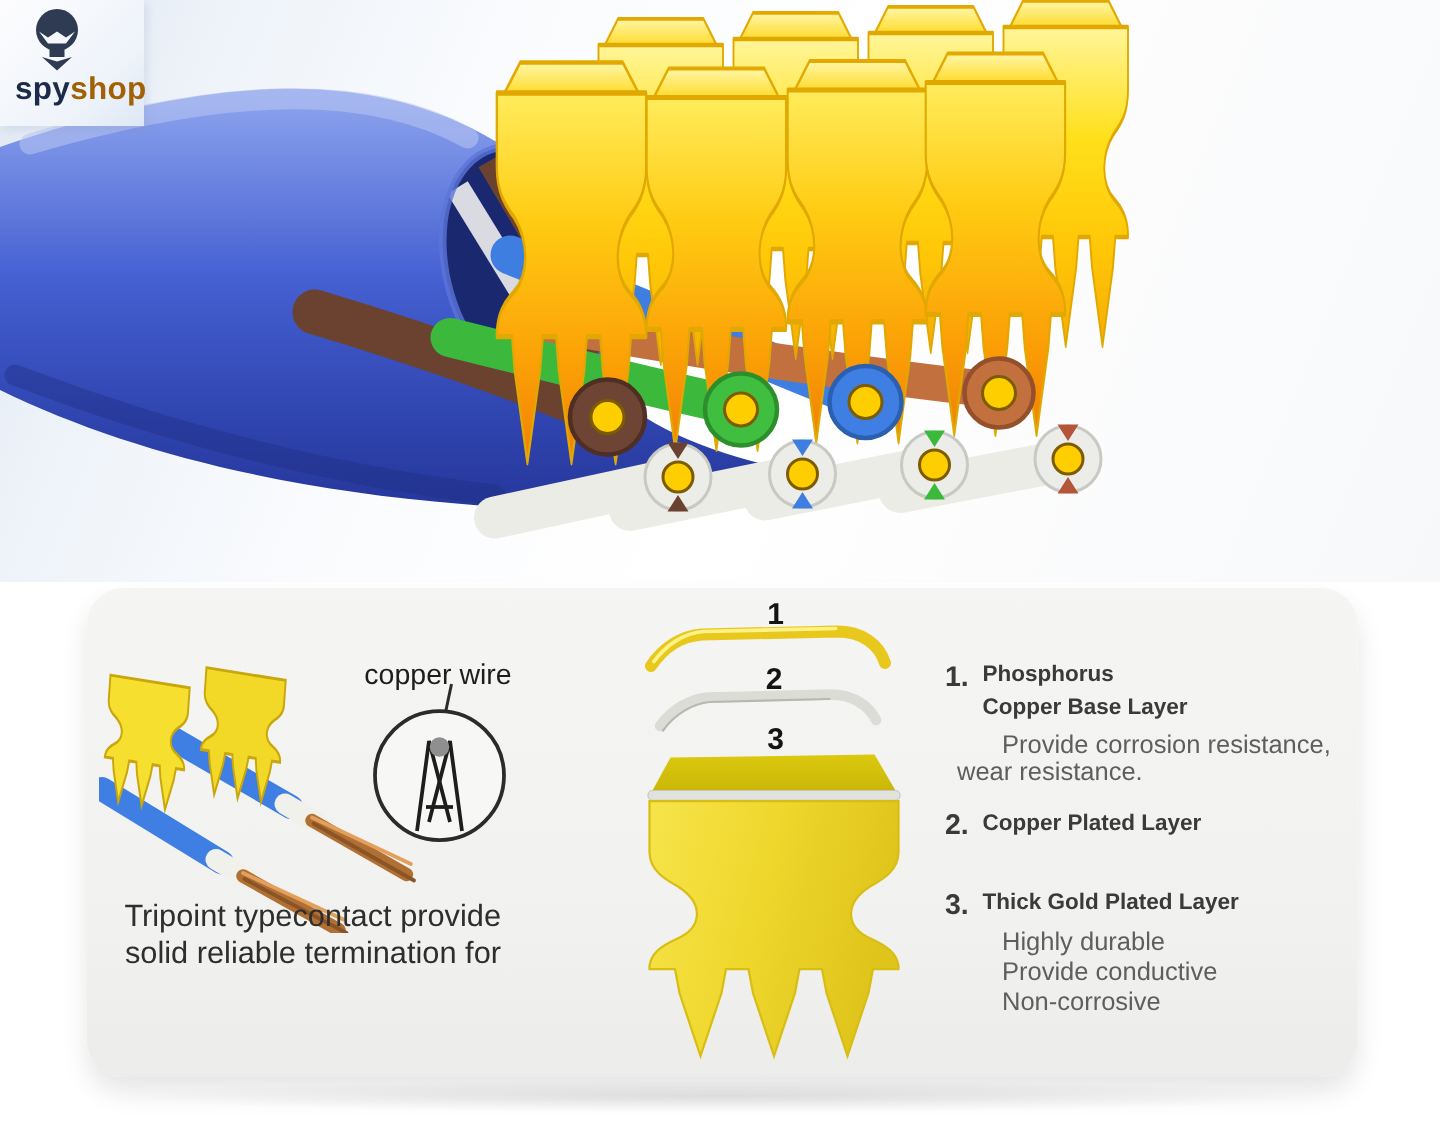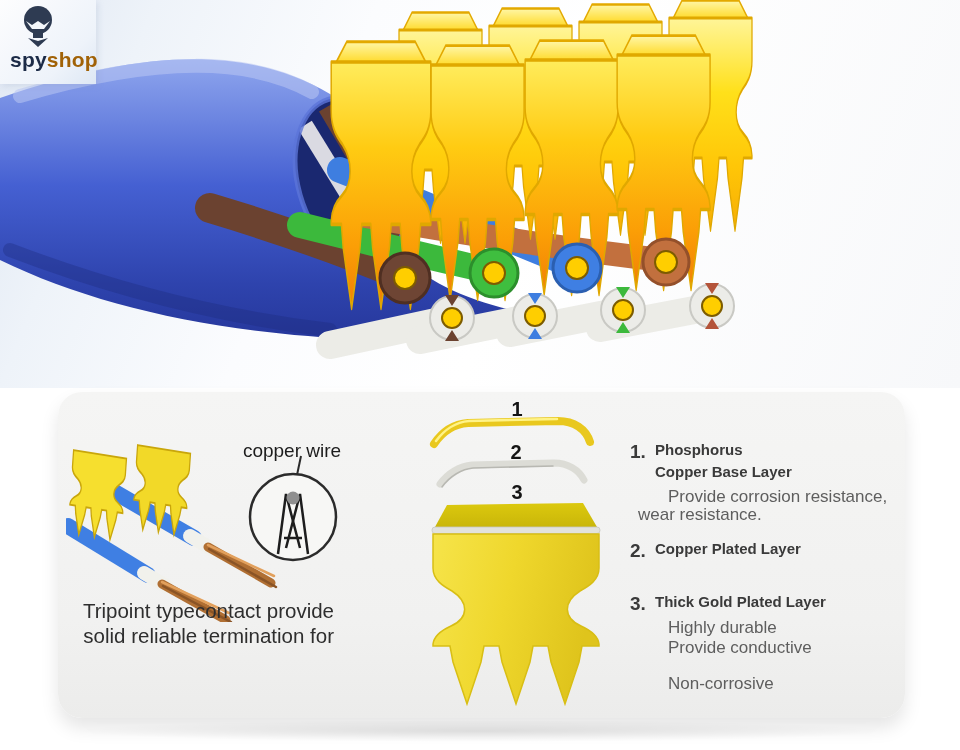--- a/index.html
+++ b/index.html
@@ -266,18 +266,18 @@
       <div class="ldesc" style="left:610px;top:95px">Provide corrosion resistance,</div>
       <div class="ldesc" style="left:580px;top:113px">wear resistance.</div>
 
       <div class="lnum" style="left:572px;top:148px">2.</div>
       <div class="ltitle" style="left:597px;top:148px">Copper Plated Layer</div>
 
       <div class="lnum" style="left:572px;top:201px">3.</div>
       <div class="ltitle" style="left:597px;top:201px">Thick Gold Plated Layer</div>
       <div class="ldesc" style="left:610px;top:226px">Highly durable</div>
       <div class="ldesc" style="left:610px;top:246px">Provide conductive</div>
-      <div class="ldesc" style="left:610px;top:282px">Non-corrosive</div>
+      <div class="ldesc" style="left:610px;top:266px">Non-corrosive</div>
     </div>
   </div>
 
   <div class="footer-shadow"></div>
 </div>
 
 </body></html>

